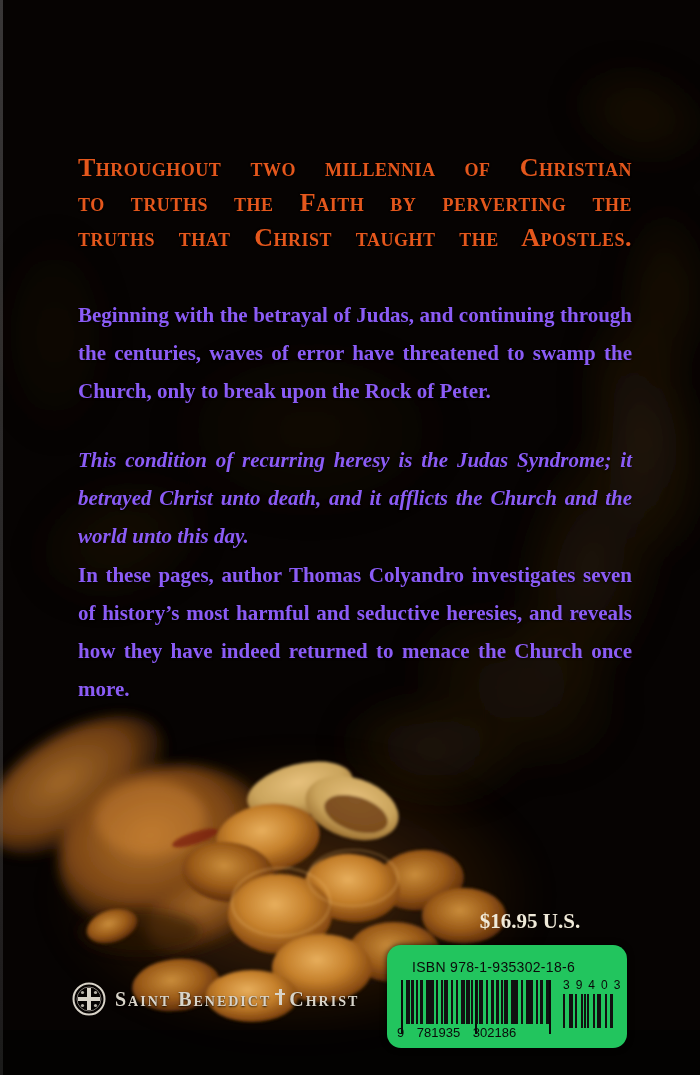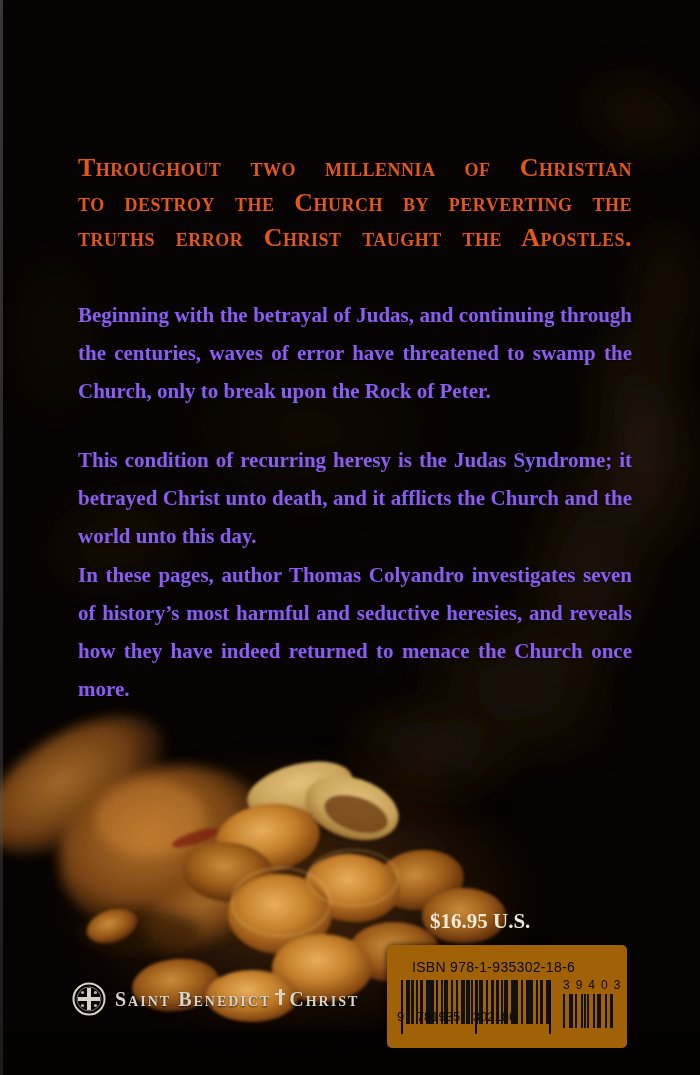--- a/index.html
+++ b/index.html
@@ -21,46 +21,46 @@
     height:35px; text-align:justify; text-align-last:justify;
     text-shadow:0 0 2px rgba(0,0,0,.6);
   }
 
   .para {
     position:absolute; left:78px; width:554px; z-index:2;
     font:700 21px/38px "Liberation Serif", serif;
     color:#8b5cf6; text-align:justify;
     text-shadow:0 1px 2px rgba(0,0,0,.7);
   }
-  .p1 { top:296px; } .p2 { top:441px; } .p3 { top:556px; }
+  .p1 { top:296px; } .p2 { top:441px;font-style:italic; } .p3 { top:556px; }
 
   .price {
     position:absolute; top:909px; left:430px; width:200px; z-index:2;
-    text-align:left; font:700 21px "Liberation Serif", serif; color:#f0ead9;
+    text-align:center; font:700 21px "Liberation Serif", serif; color:#f0ead9;
   }
 
   .barcode-box {
     position:absolute; left:387px; top:945px; width:240px; height:103px; z-index:2;
-    background:#a16207; border-radius:5px; box-shadow:0 0 6px rgba(0,0,0,.8);
+    background:#22c55e; border-radius:14px; box-shadow:0 0 6px rgba(0,0,0,.8);
   }
   .isbn {
     position:absolute; top:14px; left:25px;
     font:14px "Liberation Sans", sans-serif; color:#0a0a0a; letter-spacing:.3px;
   }
   .bars-main {
     position:absolute; left:14px; top:35px; width:150px; height:44px;
     background-image:
       repeating-linear-gradient(90deg,#111 0 2px,transparent 2px 5px),
       repeating-linear-gradient(90deg,transparent 0 7px,#111 7px 9px,transparent 9px 12px),
       repeating-linear-gradient(90deg,transparent 0 10px,#111 10px 13px,transparent 13px 17px);
   }
   .guard { position:absolute; top:35px; width:2px; height:54px; background:#0a0a0a; }
   .g1{left:14px;} .g2{left:88px;} .g3{left:162px;}
   .ean-digits {
-    position:absolute; left:10px; top:64px; width:158px;
+    position:absolute; left:10px; top:80px; width:158px;
     font:13px "Liberation Sans", sans-serif; color:#0a0a0a; word-spacing:9px;
   }
   .supp-digits {
     position:absolute; left:176px; top:33px;
     font:12px "Liberation Sans", sans-serif; color:#0a0a0a; letter-spacing:6px;
   }
   .bars-supp {
     position:absolute; left:176px; top:49px; width:50px; height:34px;
     background-image:
       repeating-linear-gradient(90deg,#111 0 2px,transparent 2px 6px),
@@ -168,22 +168,22 @@
       <ellipse cx="450" cy="988" rx="40" ry="24" fill="url(#gCoinD)" opacity=".9"></ellipse>
       <ellipse cx="281" cy="902" rx="49" ry="34" fill="none" stroke="#eebb6a" stroke-width="2" opacity=".35"></ellipse>
       <ellipse cx="353" cy="878" rx="45" ry="28" fill="none" stroke="#eebb6a" stroke-width="2" opacity=".3"></ellipse>
     </g>
 
     <rect y="1030" width="700" height="45" fill="#020101" opacity=".55"></rect>
   </svg>
 
   <div class="headline">
     <div class="hl-line">Throughout two millennia of Christian</div>
-    <div class="hl-line">to destroy the Church by perverting the</div>
-    <div class="hl-line">truths error Christ taught the Apostles.</div>
+    <div class="hl-line">to truths the Faith by perverting the</div>
+    <div class="hl-line">truths that Christ taught the Apostles.</div>
   </div>
 
   <div class="para p1">Beginning with the betrayal of Judas, and continuing through the centuries, waves of error have threatened to swamp the Church, only to break upon the Rock of Peter.</div>
   <div class="para p2">This condition of recurring heresy is the Judas Syndrome; it betrayed Christ unto death, and it afflicts the Church and the world unto this day.</div>
   <div class="para p3">In these pages, author Thomas Colyandro investigates seven of history’s most harmful and seductive heresies, and reveals how they have indeed returned to menace the Church once more.</div>
 
   <div class="price">$16.95 U.S.</div>
 
   <div class="barcode-box">
     <div class="isbn">ISBN 978-1-935302-18-6</div>

